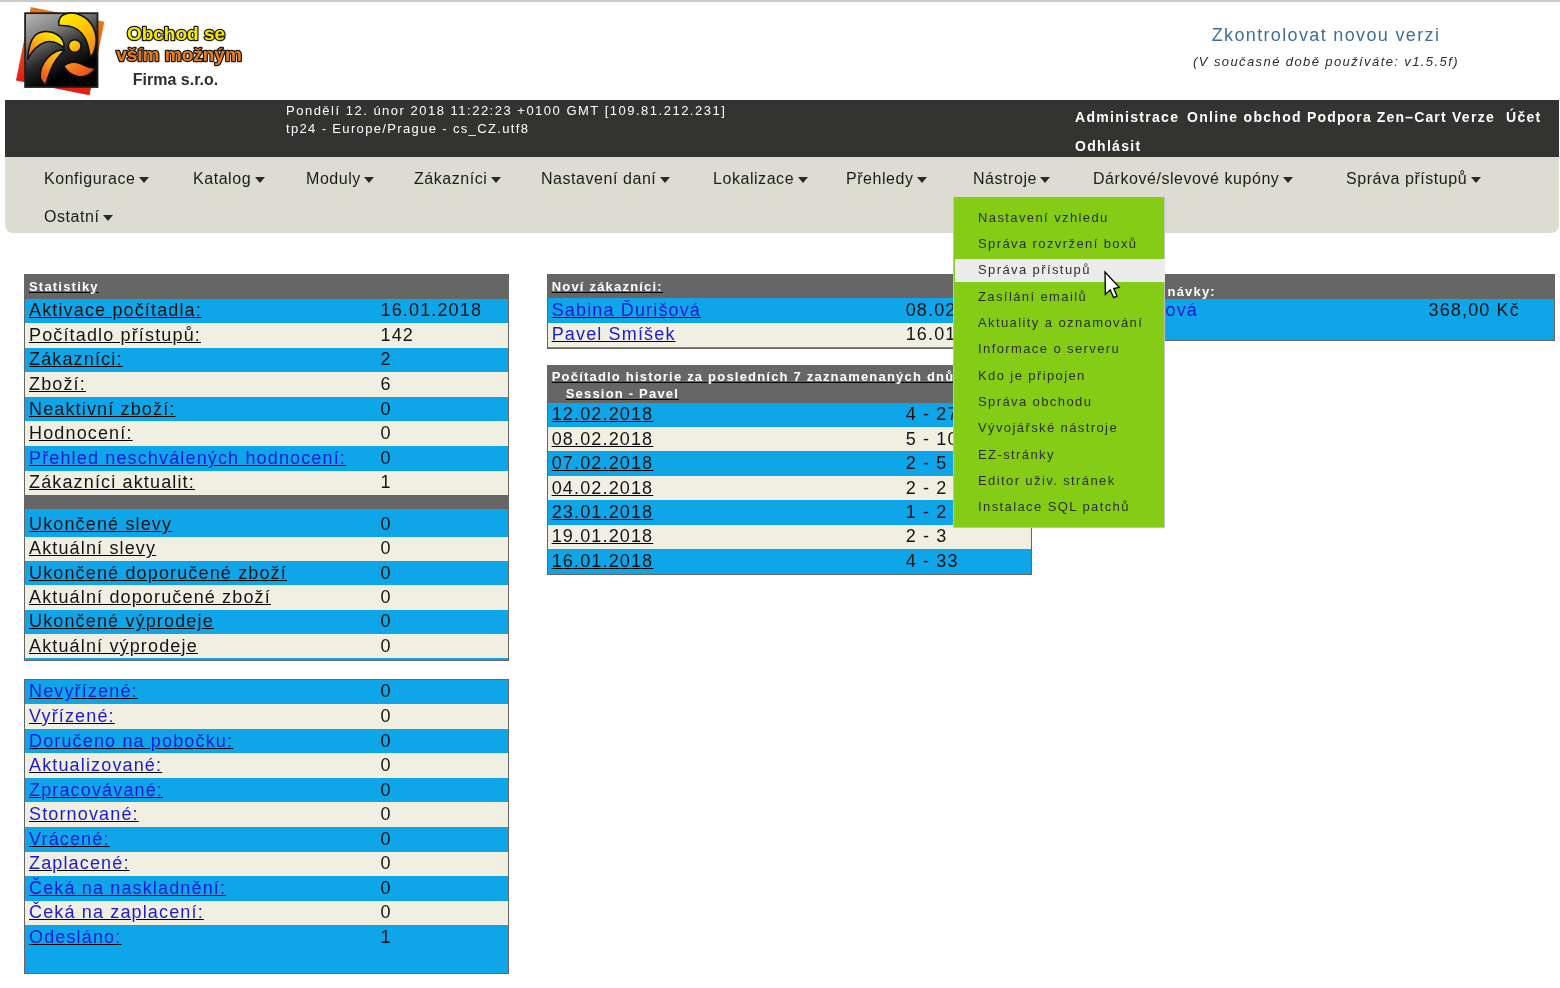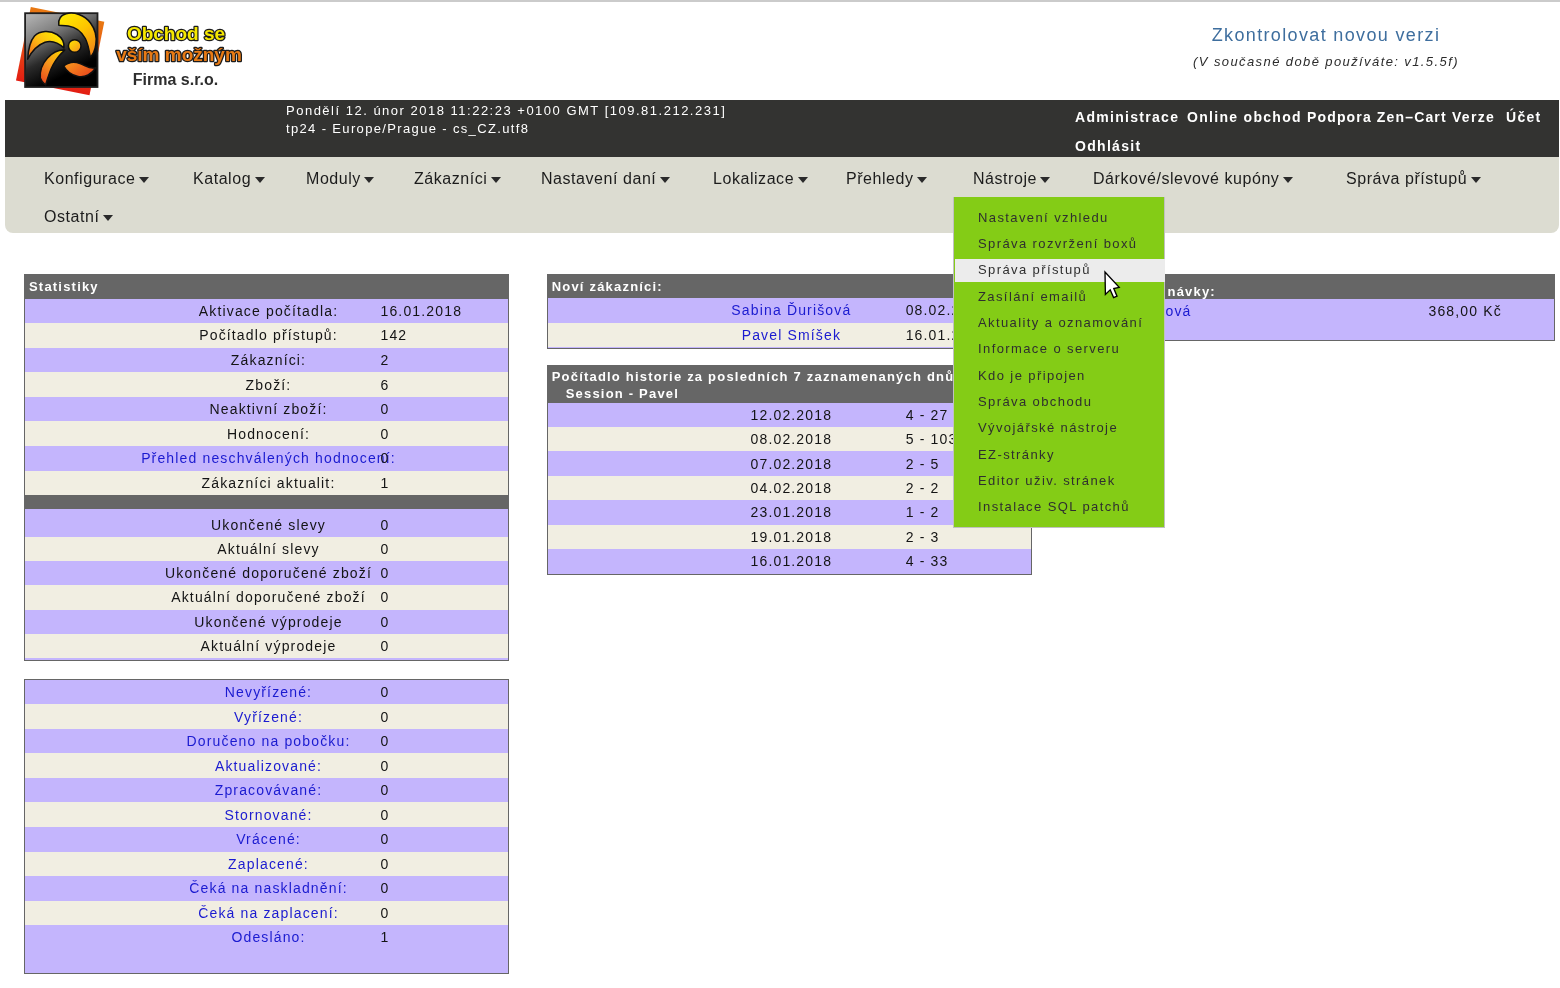--- a/index.html
+++ b/index.html
@@ -11,23 +11,23 @@
 #curver { left:1156px; top:54px; width:340px; text-align:center; font-size:13px; letter-spacing:1.4px; color:#2b2b2b; line-height:16px;font-style:italic; }
 
 #bbar { left:5px; top:100px; width:1554px; height:56.5px; background:#333331; }
 #bdate { left:286px; top:101.5px; color:#fff; font-size:13px; letter-spacing:1.5px; line-height:18px; }
 .blinks { position:absolute; color:#fff; font-size:14px; font-weight:bold; letter-spacing:1.3px; line-height:18px; white-space:nowrap; }
 
 #menubar { left:5px; top:156.5px; width:1554px; height:76px; background:#dcdcd1; border-radius:0 0 8px 8px; }
 .mi { position:absolute; font-size:16px; letter-spacing:0.55px; color:#1c1c1c; line-height:20px; top:169px; white-space:nowrap; }
 .mi:after { content:""; display:inline-block; width:0; height:0; border-left:5.5px solid transparent; border-right:5.5px solid transparent; border-top:6px solid #2a2a2a; margin-left:3.5px; vertical-align:1px; }
 
-.tbl { position:absolute; border:1.5px solid #666; background:#c4b5fd; }
+.tbl { position:absolute; border:1.5px solid #666; background:#0ea5e9;text-decoration:underline; }
 .th { background:#666; color:#fff; font-weight:bold; font-size:13px; letter-spacing:1.2px; padding-left:4px; display:flex; align-items:center; }
-.row { position:relative; font-size:14px; letter-spacing:1.15px; color:#141414; display:flex; align-items:center;justify-content:center; }
+.row { position:relative; font-size:18px; letter-spacing:1.15px; color:#141414; display:flex; align-items:center; }
 .row .lbl { padding-left:4px; }
 .row .val { position:absolute; left:355.5px; }
 .alt { background:#f1eee2; }
 a.blu { color:#1b1bd0; text-decoration:none; }
 
 #dd { left:953px; top:196.5px; width:212px; height:331px; background:#84cc16; border:1px solid #c0c0c0; border-top:none; z-index:10; }
 .ddi { position:absolute; left:24px; font-size:13px; letter-spacing:1.4px; color:#2f2f2f; line-height:16px; white-space:nowrap; }
 #ddhl { position:absolute; left:1px; top:62px; width:210px; height:23px; background:#ececec; }
 #cursor { left:1095.5px; top:265px; z-index:12; }
 </style>

